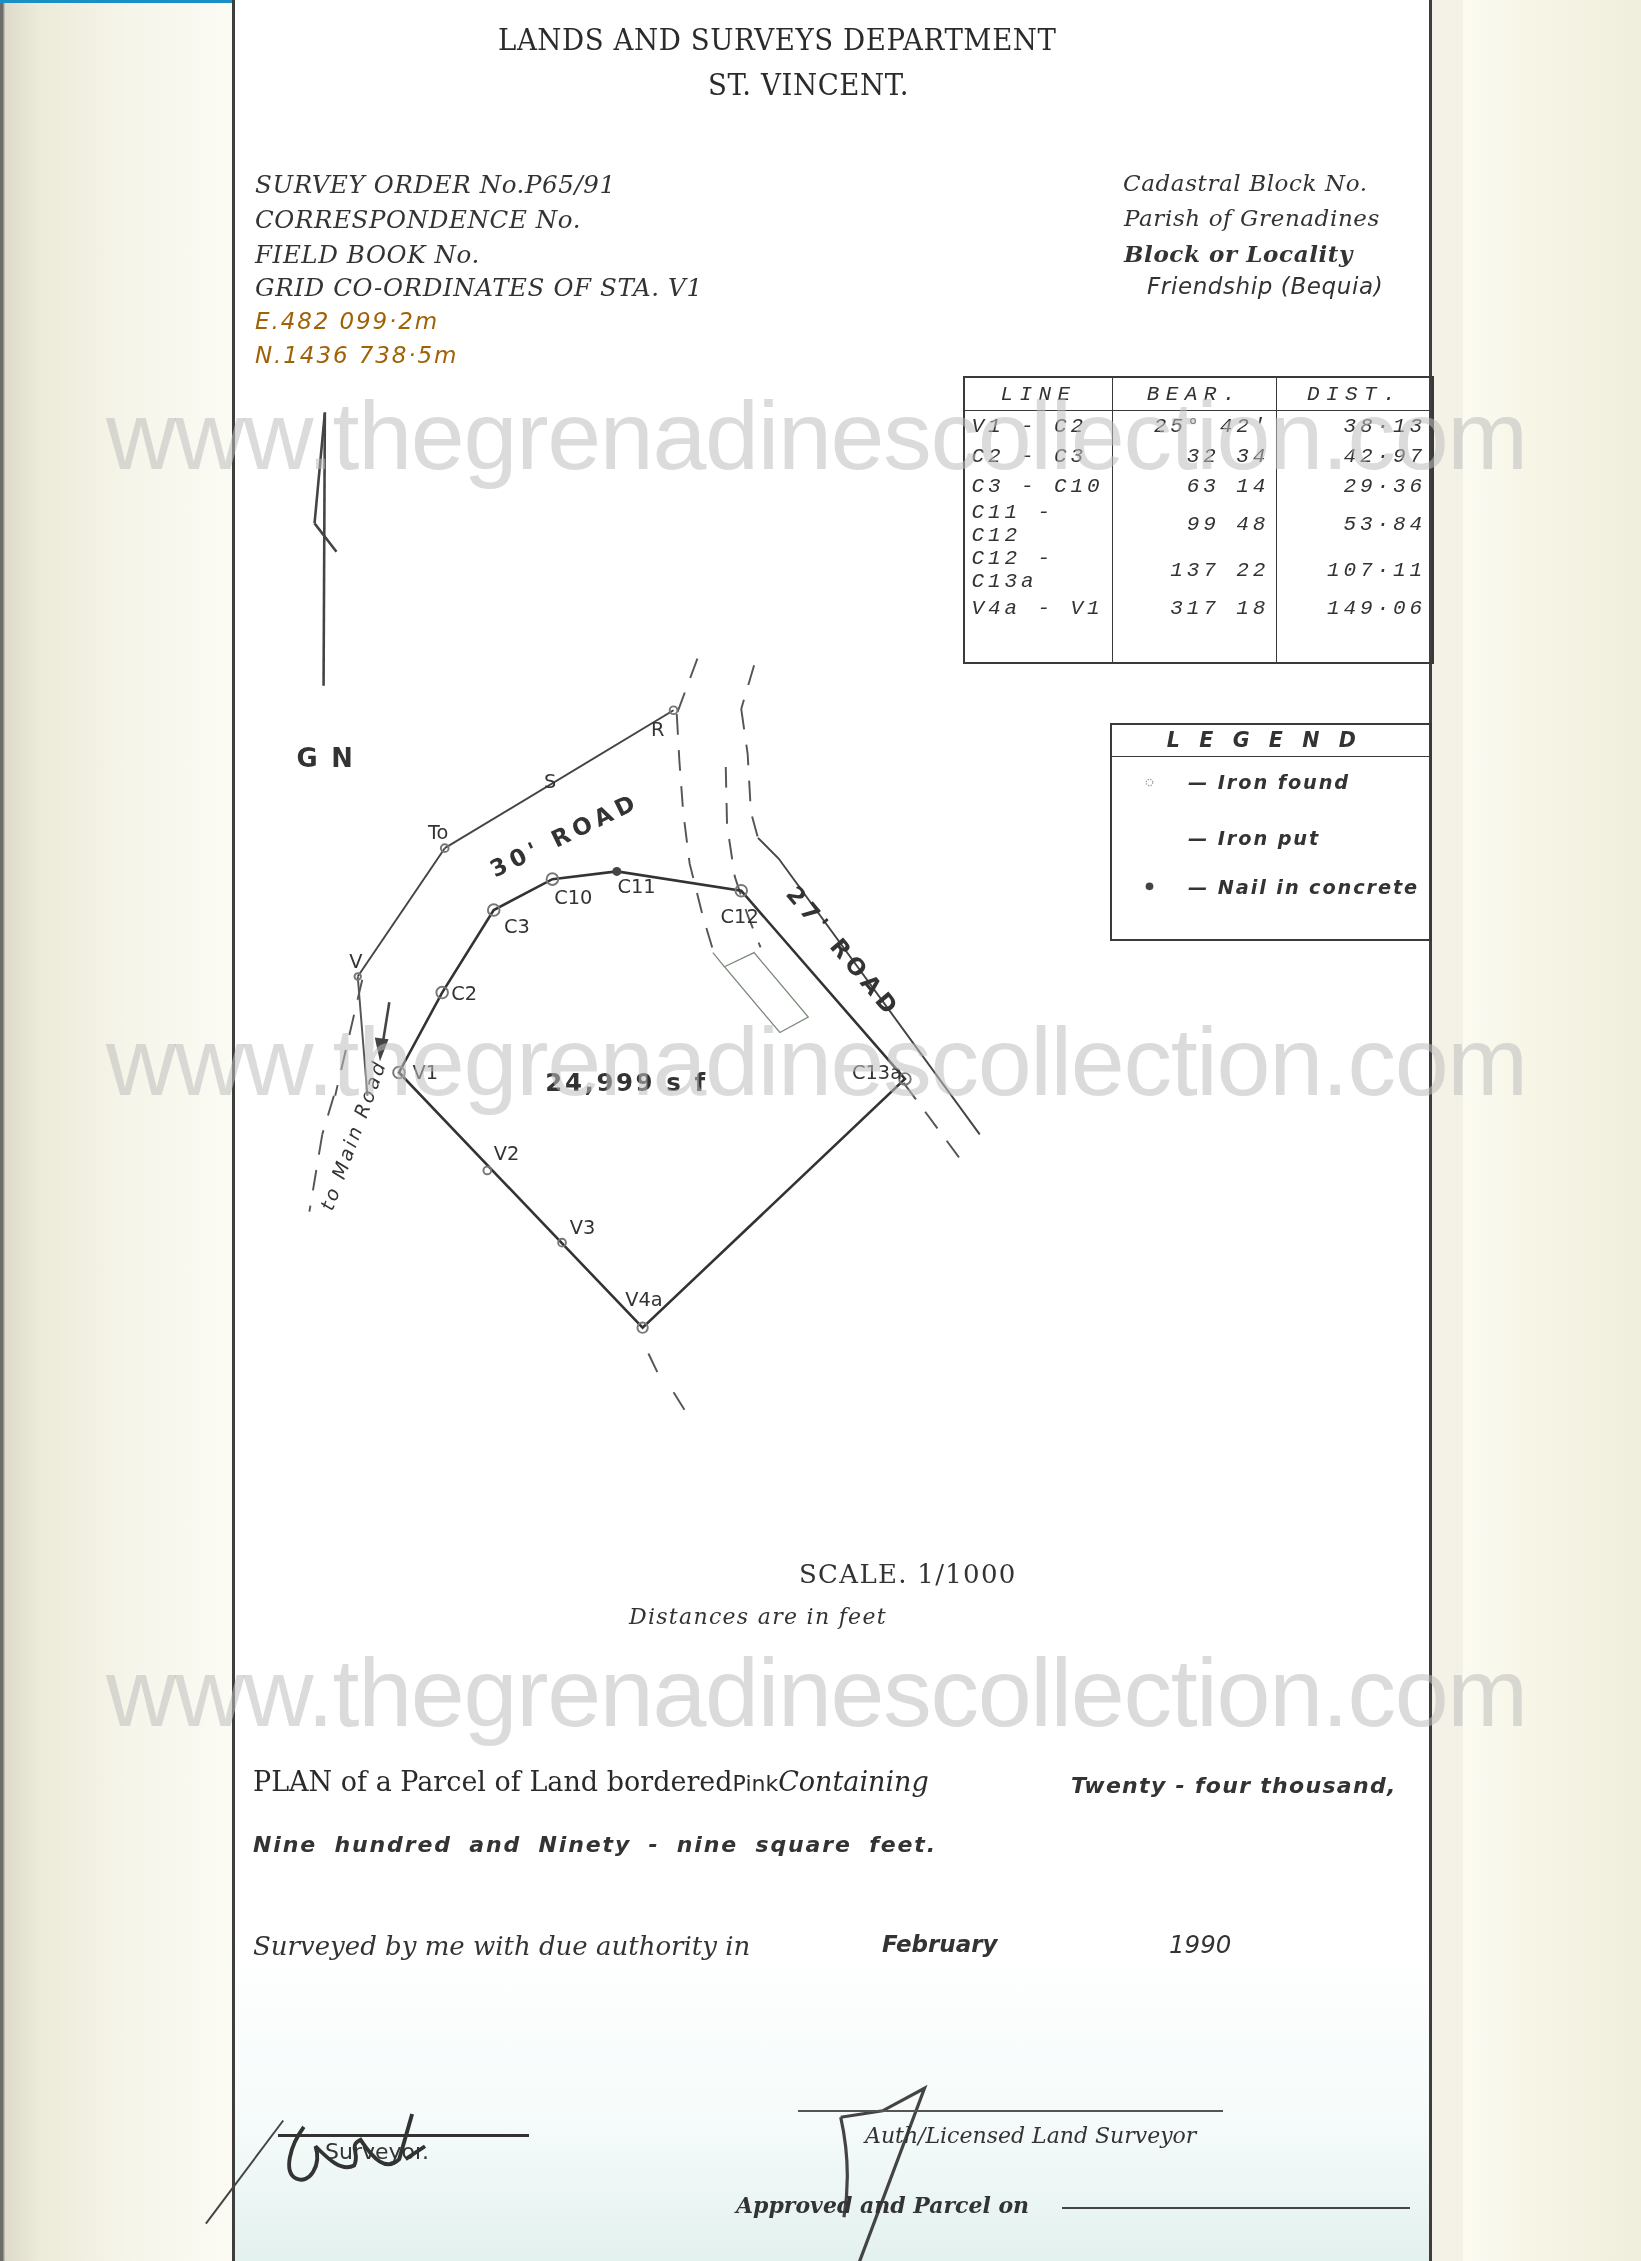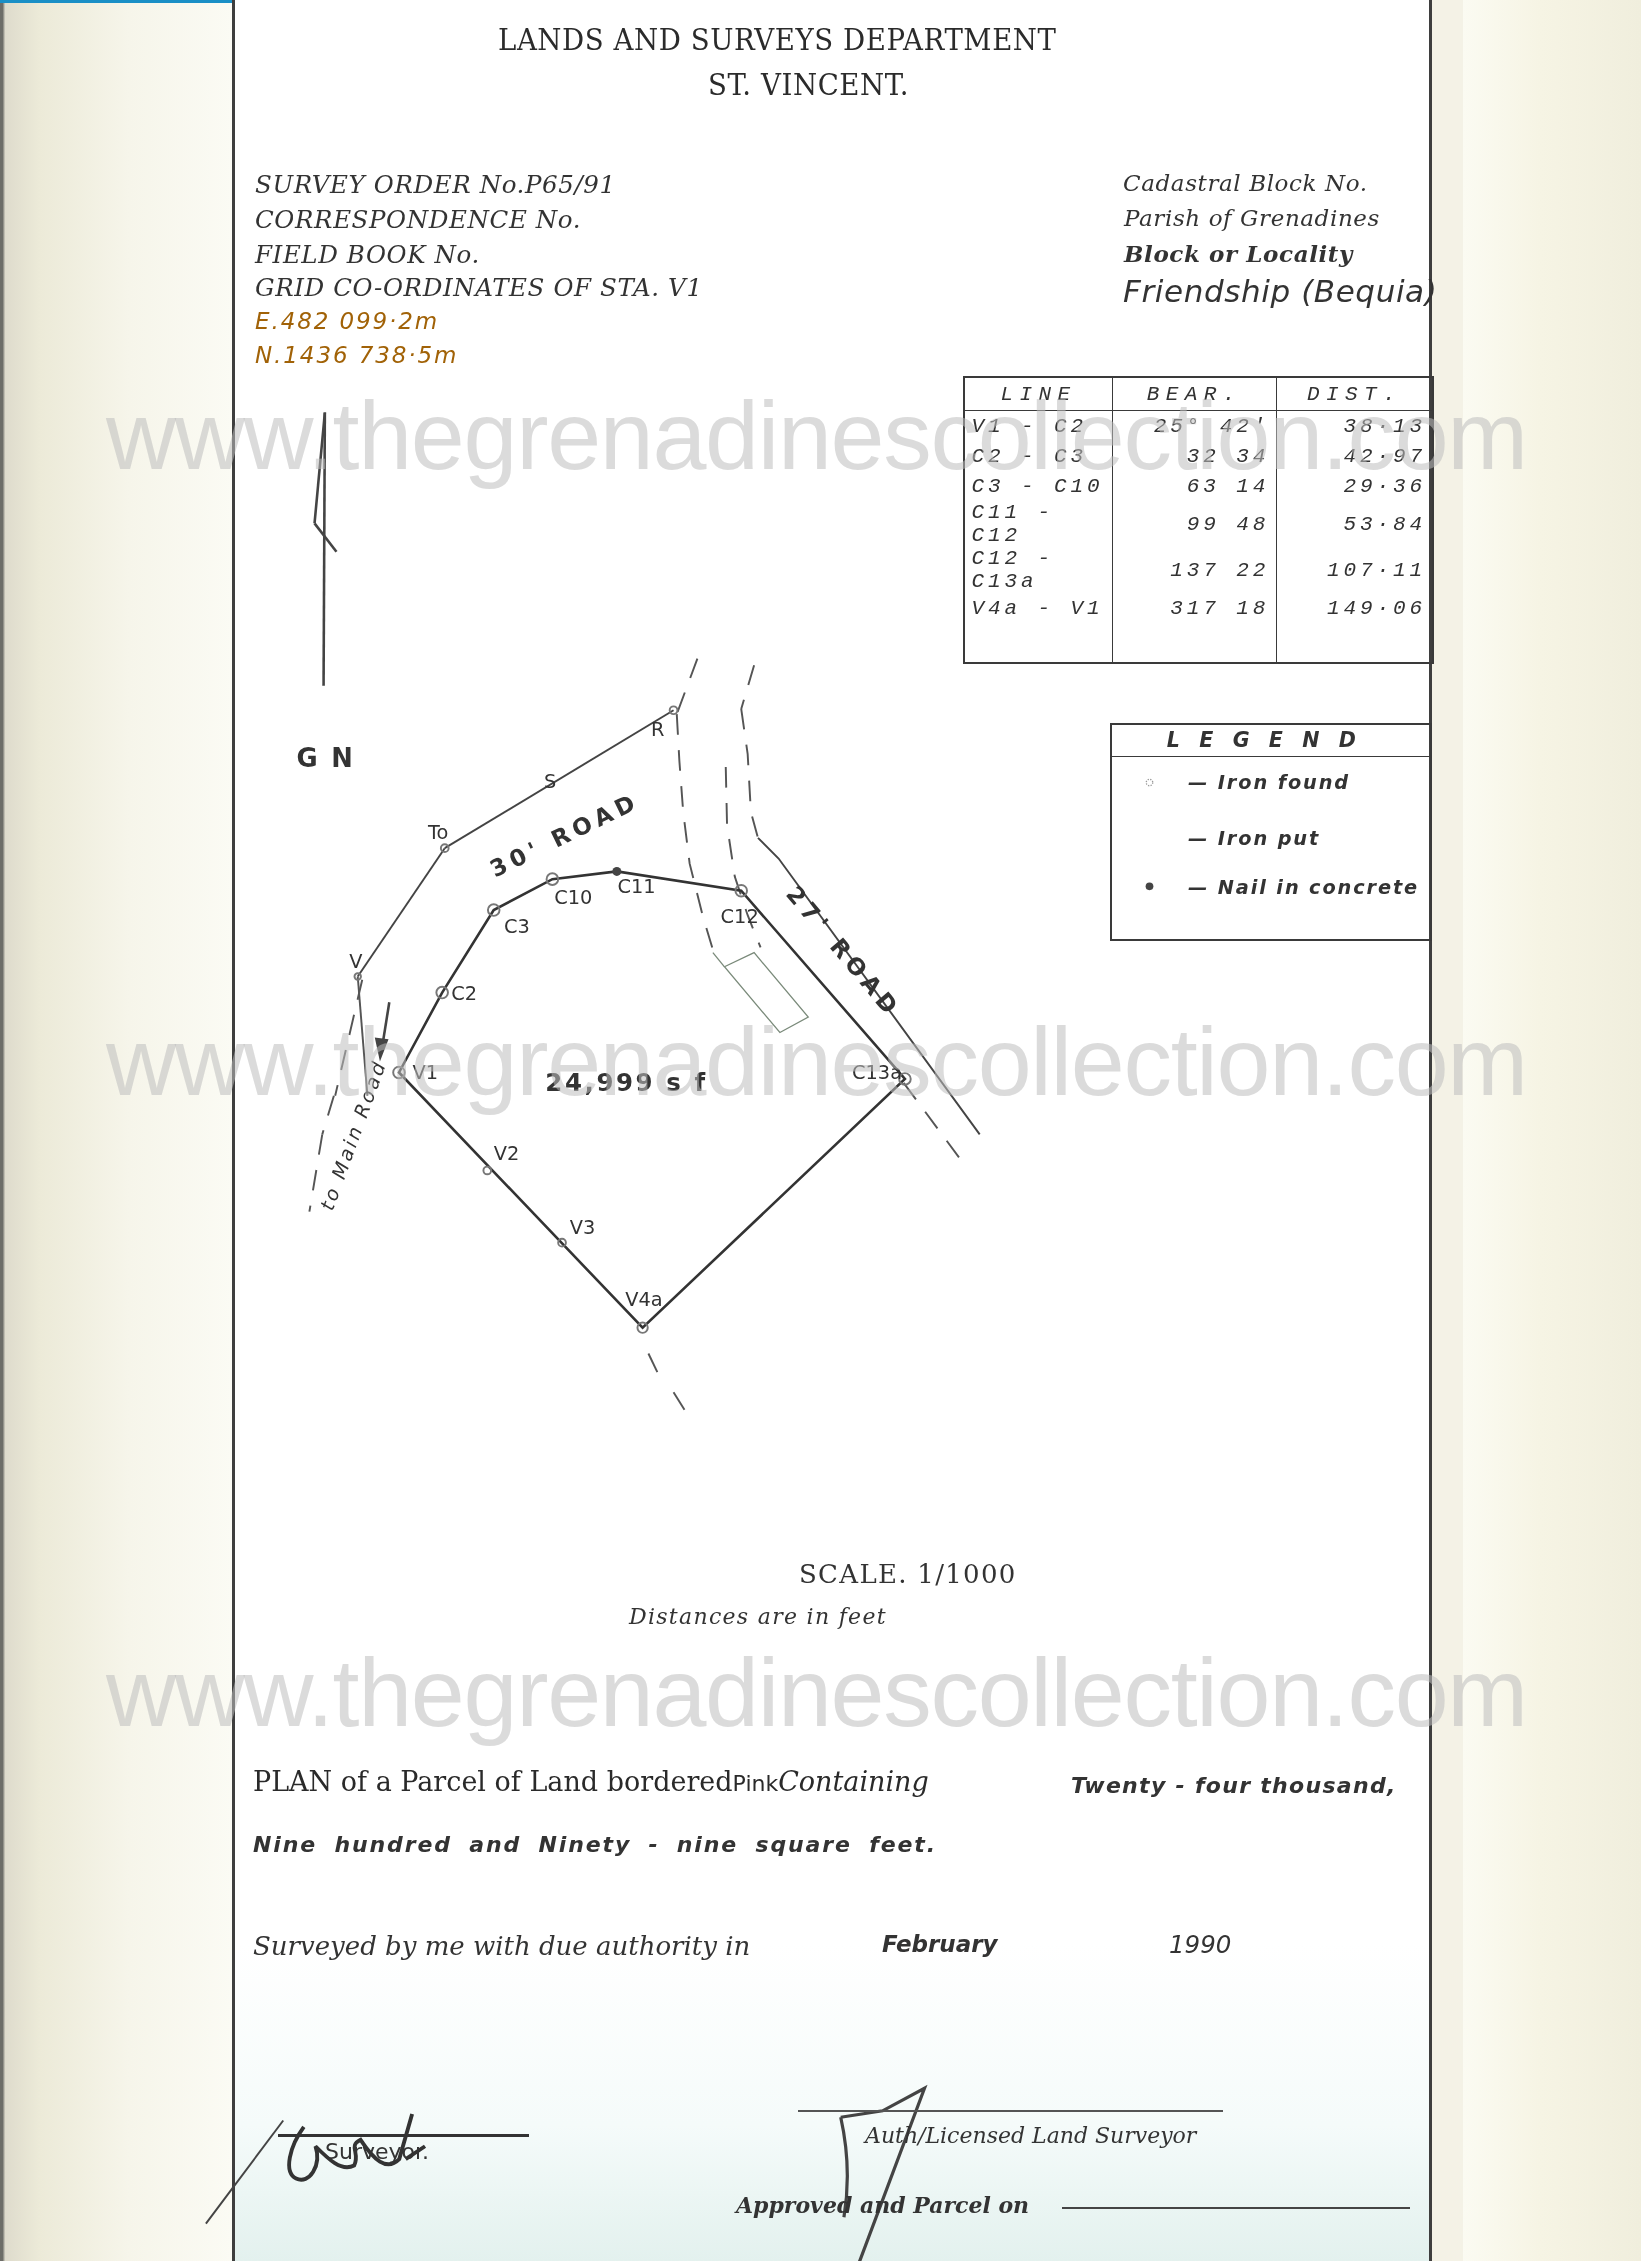--- a/index.html
+++ b/index.html
@@ -23,21 +23,21 @@
   .sheet {
     position: absolute; left: 232px; top: 0; width: 1200px; height: 2261px;
     background: linear-gradient(180deg, #ffffff 0%, #ffffff 86%, #f5fbfa 94%, #e3f1ee 100%);
     border-left: 3.2px solid #3e3e3e;
     border-right: 3.9px solid #3e3e3e;
     box-sizing: border-box;
   }
   .abs { position: absolute; white-space: nowrap; }
   .hdr { font-family: "DejaVu Serif", serif; font-size: 30px; letter-spacing: 0.6px; color: #2b2b2b; transform: scaleX(0.92); transform-origin: left; }
   .meta { font-family: "DejaVu Serif", serif; font-style: italic; font-size: 24.5px; color: #333; letter-spacing: 0.6px; }
-  .meta-sans { font-family: "DejaVu Sans", sans-serif; font-style: italic; font-size: 31px; color: #333; letter-spacing: 0.6px; }
+  .meta-sans { font-family: "DejaVu Sans", sans-serif; font-style: italic; font-size: 23px; color: #333; letter-spacing: 0.6px; margin-left: 24px; }
   .coord { font-family: "DejaVu Sans", sans-serif; font-style: italic; font-size: 23px; color: #a16207; letter-spacing: 1.9px; }
 
   table.bearings {
     position: absolute; left: 963px; top: 376px; border-collapse: collapse;
     border: 2.6px solid #3a3a3a; font-family: Liberation Mono, monospace; font-style: italic;
     font-size: 21px; color: #333;
   }
   table.bearings th { font-weight: normal; letter-spacing: 6.4px; height: 32px; border-bottom: 1.9px solid #3a3a3a; padding: 0 6.4px; }
   table.bearings td { height: 30px; letter-spacing: 3.9px; padding: 0 6.4px; }
   table.bearings th, table.bearings td { border-left: 1.9px solid #3a3a3a; }

